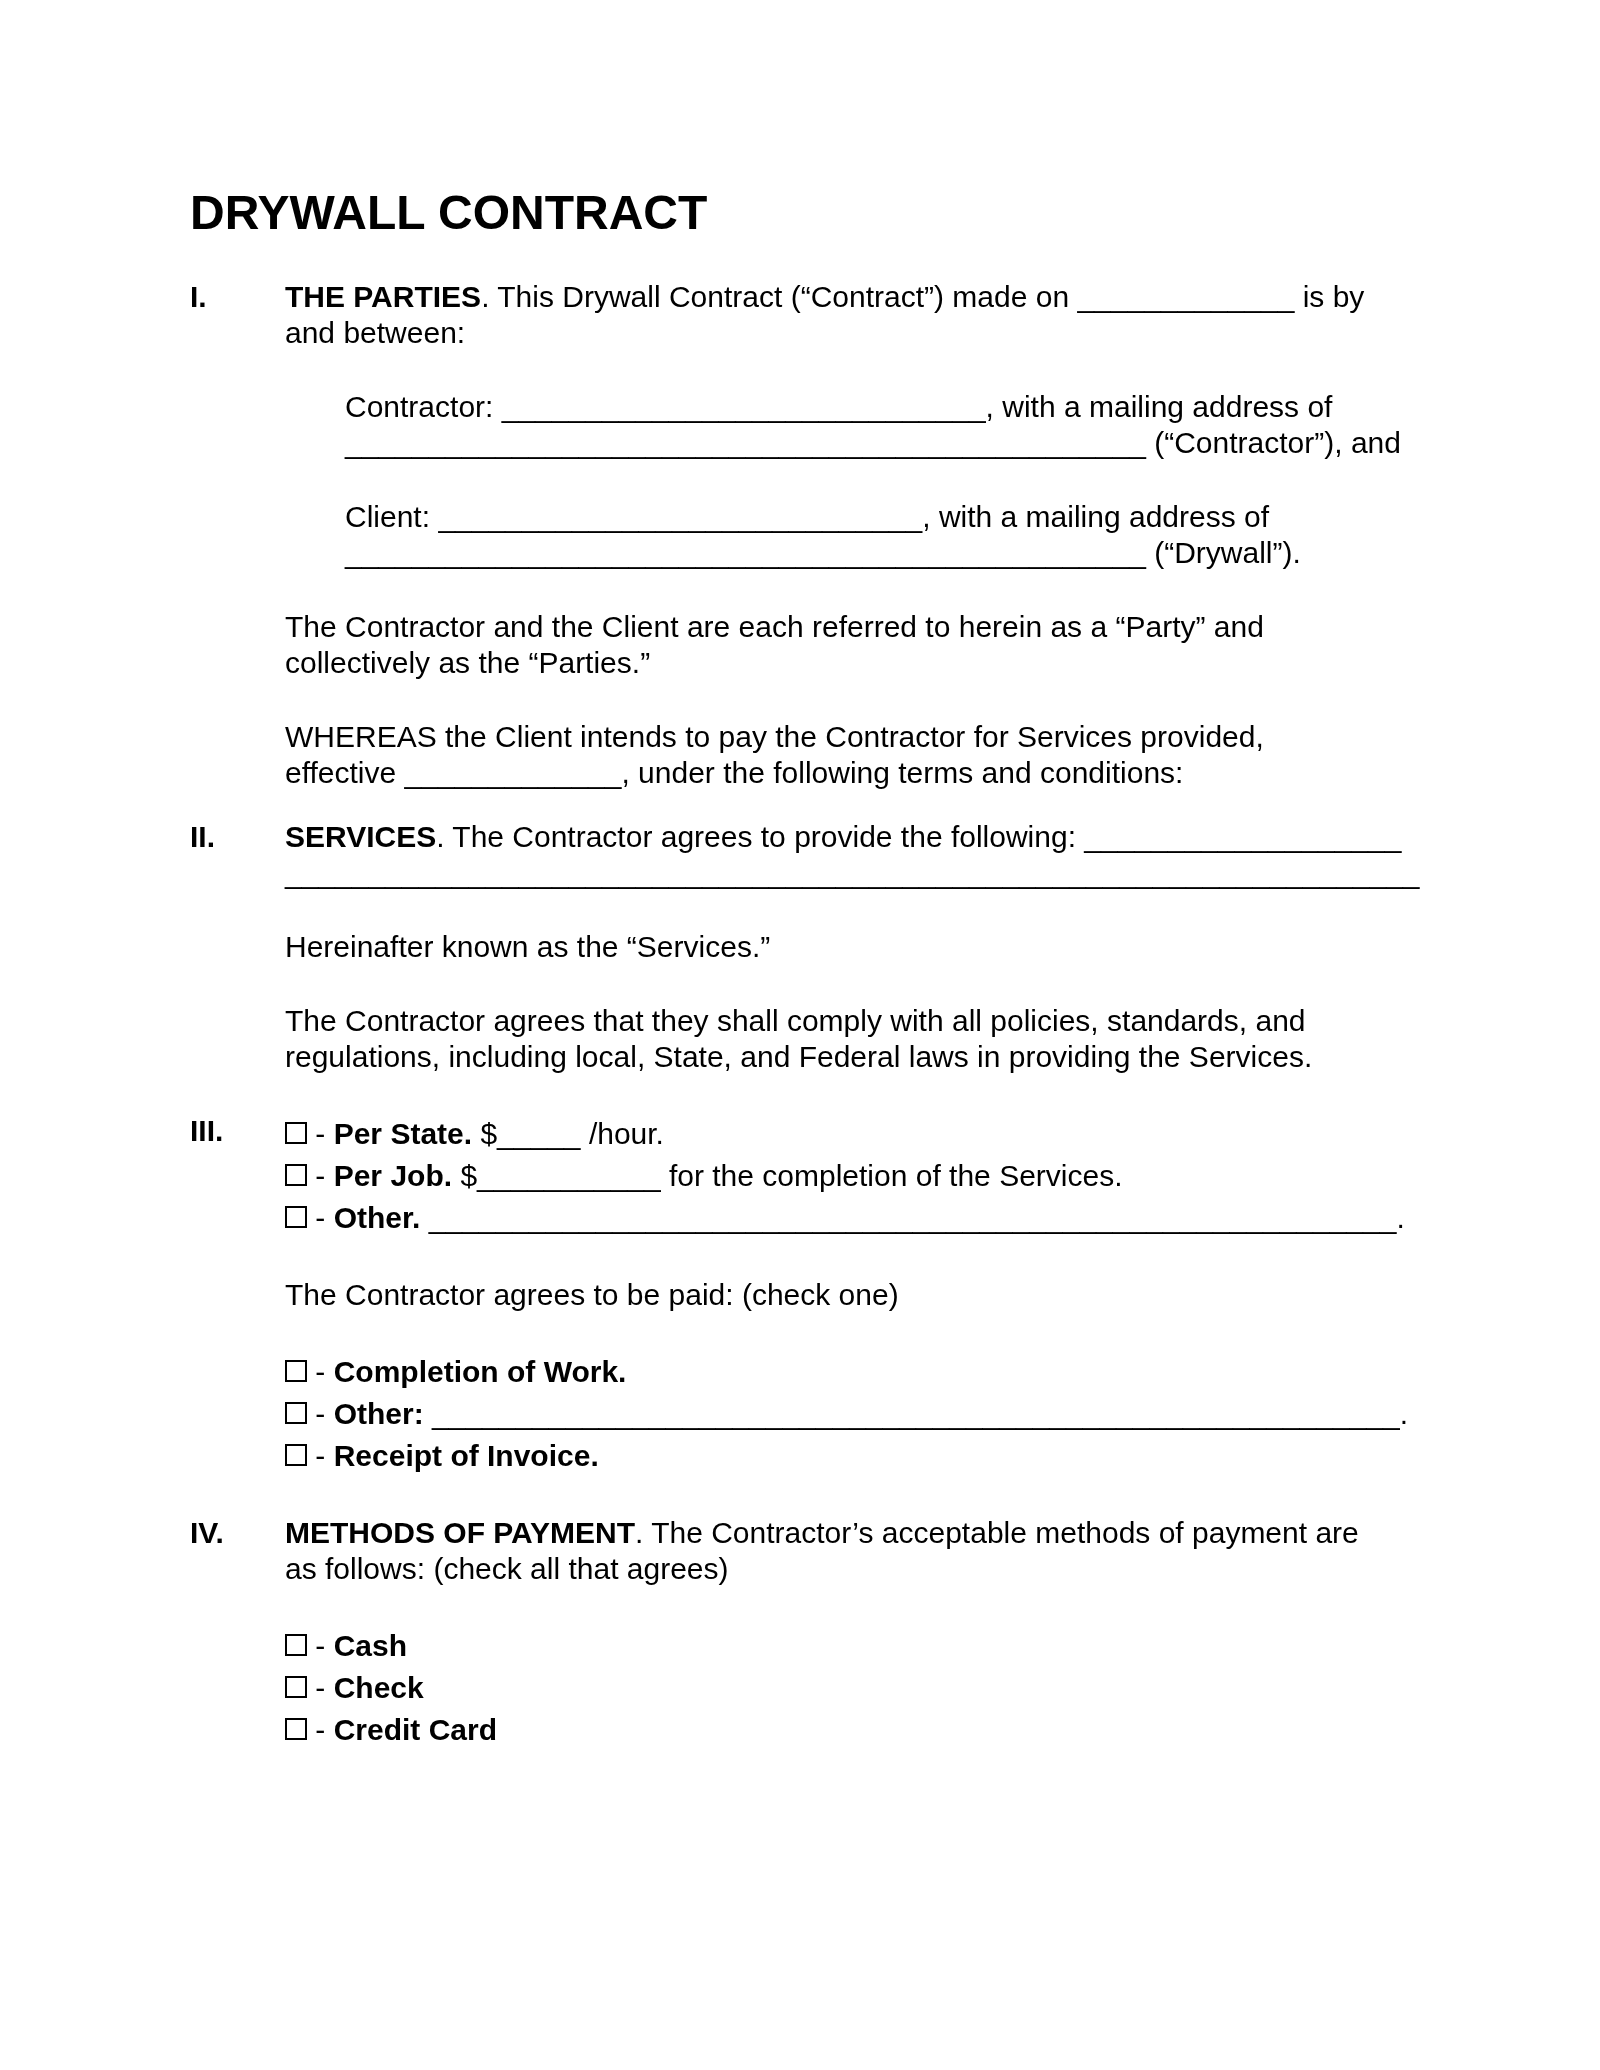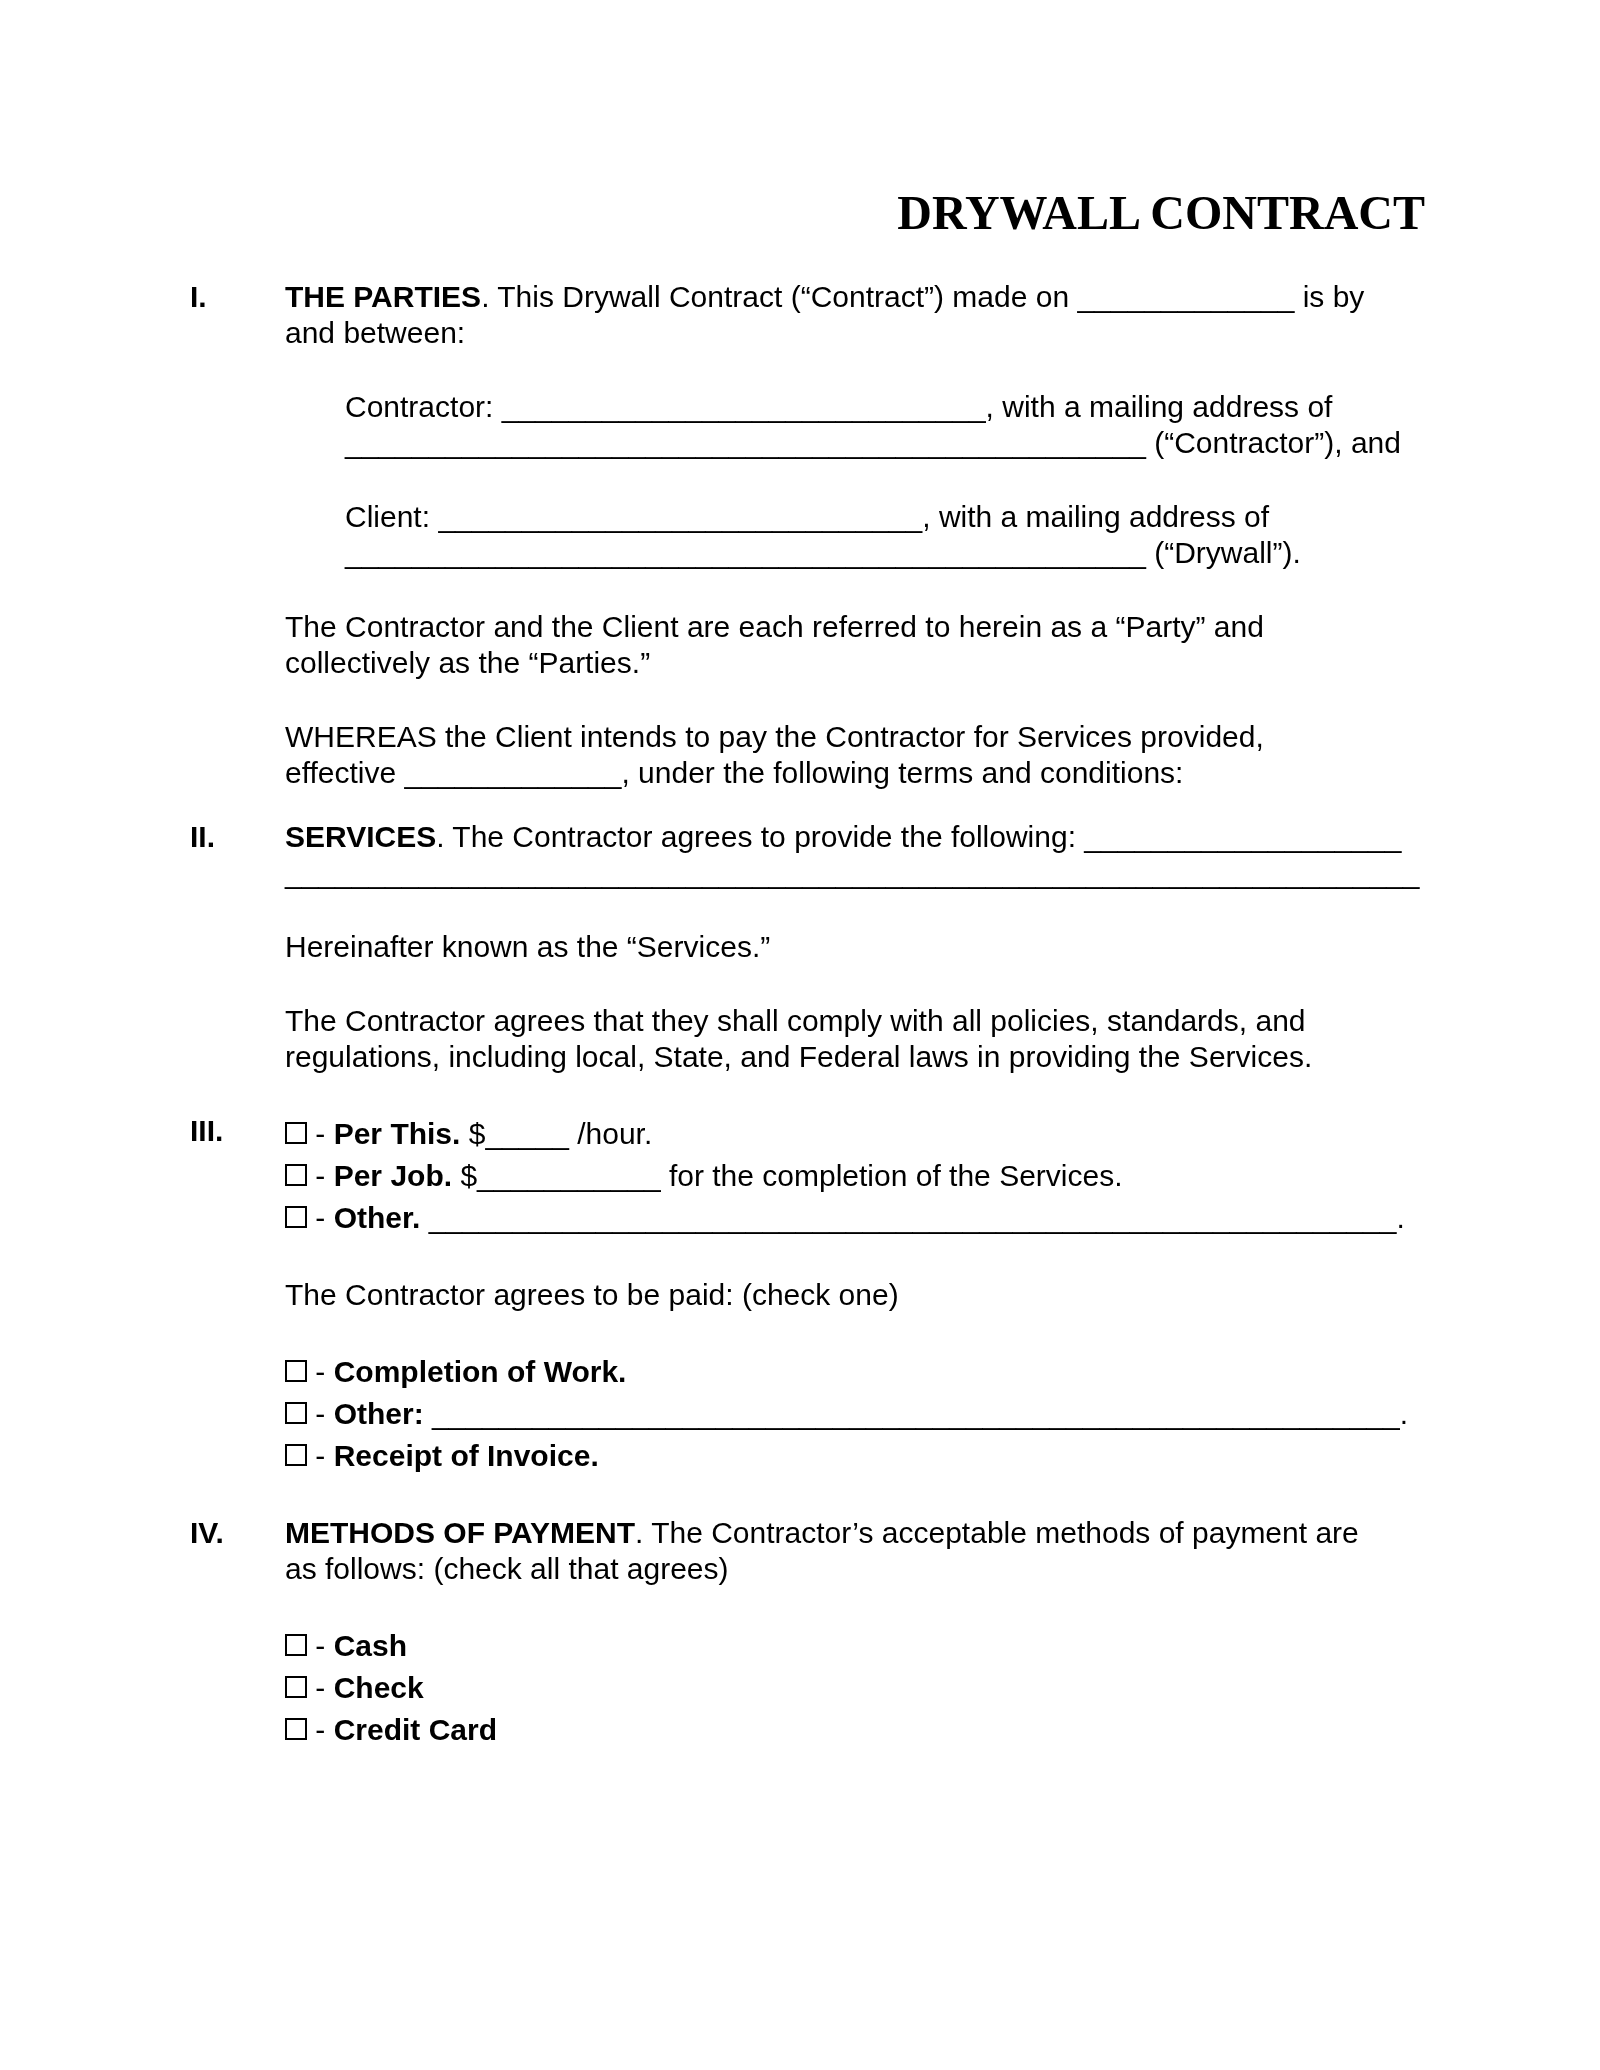--- a/index.html
+++ b/index.html
@@ -5,21 +5,21 @@
   html,body{margin:0;padding:0;background:#ffffff;}
   .page{
     width:1600px;height:2070px;box-sizing:border-box;overflow:hidden;
     background:#ffffff;color:#000000;
     font-family:"Liberation Sans","DejaVu Sans",sans-serif;
     font-size:30px;line-height:36px;
     padding:183px 175px 0 190px;
   }
   .title{
     font-size:48px;line-height:60px;font-weight:bold;
-    text-align:right;margin:0 0 36px 0;font-family:Liberation Serif, serif;
+    text-align:left;margin:0 0 36px 0;
   }
   .section{display:flex;}
   .sec-num{flex:0 0 95px;width:95px;font-weight:bold;}
   .sec-body{flex:0 0 1140px;width:1140px;}
   p{margin:0 0 38px 0;white-space:nowrap;}
   p.tight{margin-bottom:28px;}
   .indent{margin-left:60px;}
   .check-group{margin:0 0 38px 0;}
   p.check{margin:0;line-height:42px;}
   .cb{display:inline-block;width:18px;height:18px;border:2px solid #000000;background:#ffffff;}
@@ -56,21 +56,21 @@
 
       <p><span>The Contractor agrees that they shall comply with all policies, standards, and</span><br><span>regulations, including local, State, and Federal laws in providing the Services.</span></p>
     </div>
   </div>
 
   <div class="section">
     <div class="sec-num">III.</div>
     <div class="sec-body">
 
       <div class="check-group">
-        <p class="check"><span class="cb"></span><span> - </span><b>Per This.</b><span> $</span><span>_____</span><span> /hour.</span></p>
+        <p class="check"><span class="cb"></span><span> - </span><b>Per State.</b><span> $</span><span>_____</span><span> /hour.</span></p>
         <p class="check"><span class="cb"></span><span> - </span><b>Per Job.</b><span> $</span><span>___________</span><span> for the completion of the Services.</span></p>
         <p class="check"><span class="cb"></span><span> - </span><b>Other.</b><span> </span><span>__________________________________________________________</span><span>.</span></p>
       </div>
 
       <p><span>The Contractor agrees to be paid: (check one)</span></p>
 
       <div class="check-group">
         <p class="check"><span class="cb"></span><span> - </span><b>Completion of Work.</b></p>
         <p class="check"><span class="cb"></span><span> - </span><b>Other:</b><span> </span><span>__________________________________________________________</span><span>.</span></p>
         <p class="check"><span class="cb"></span><span> - </span><b>Receipt of Invoice.</b></p>

